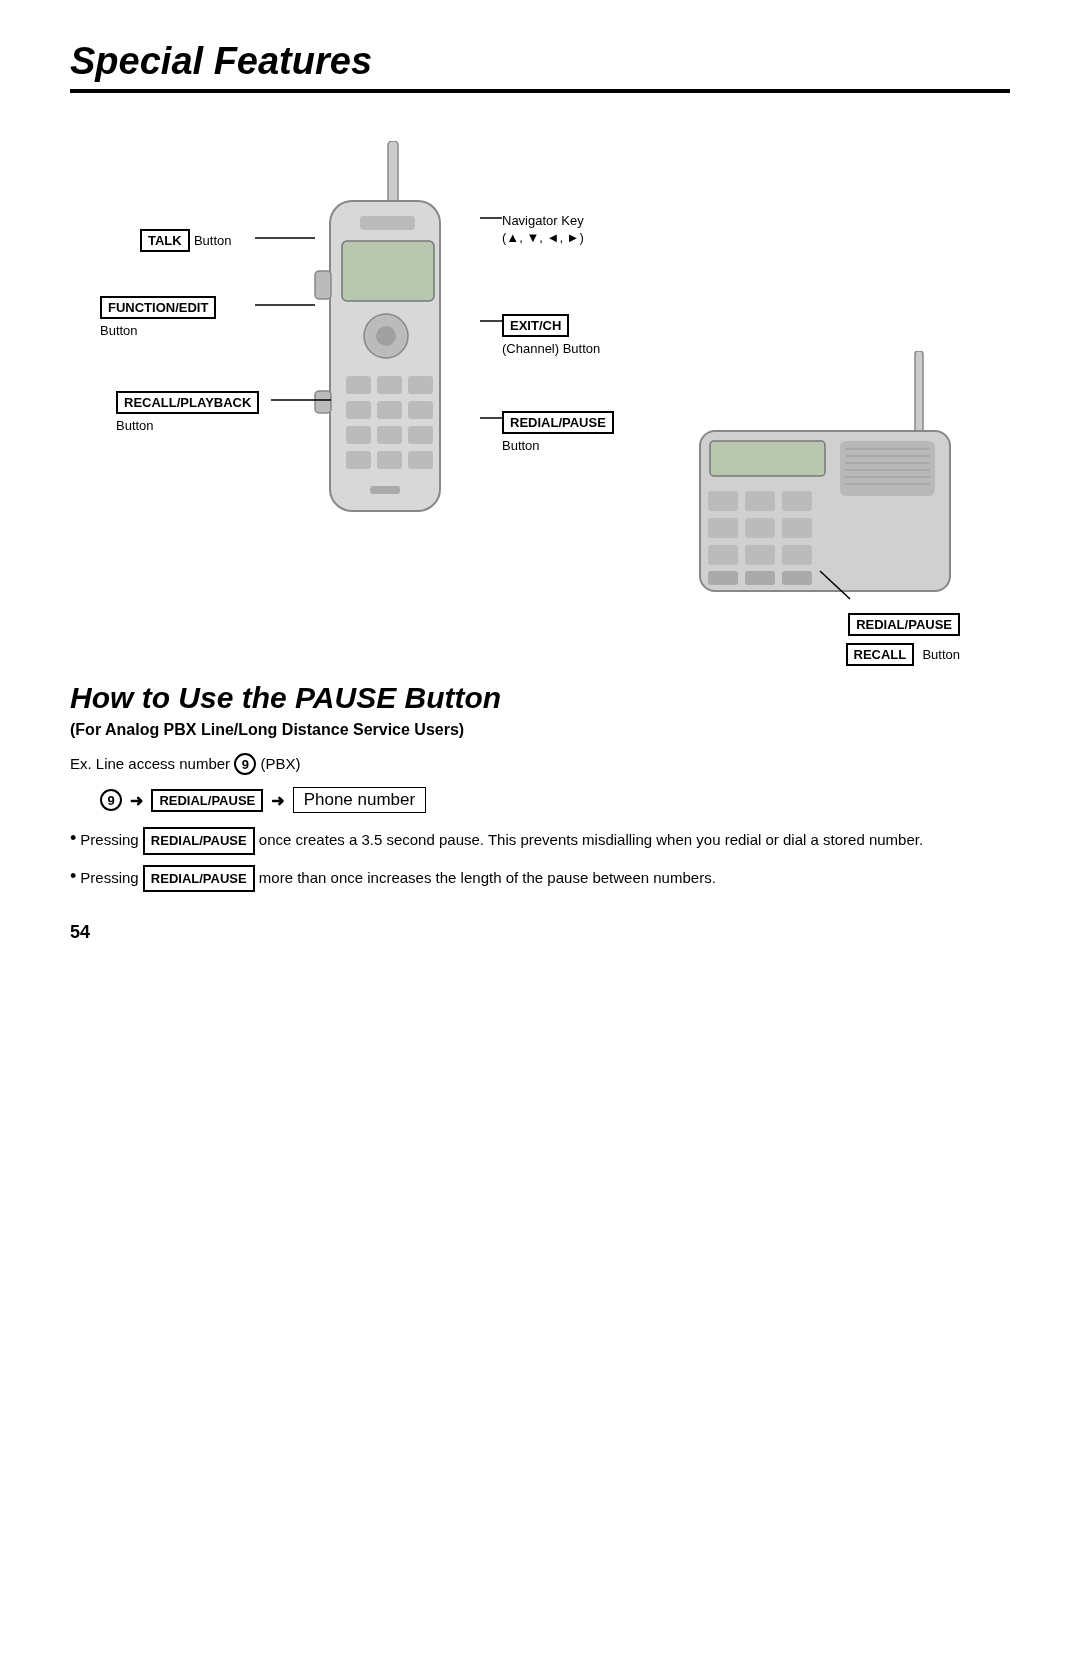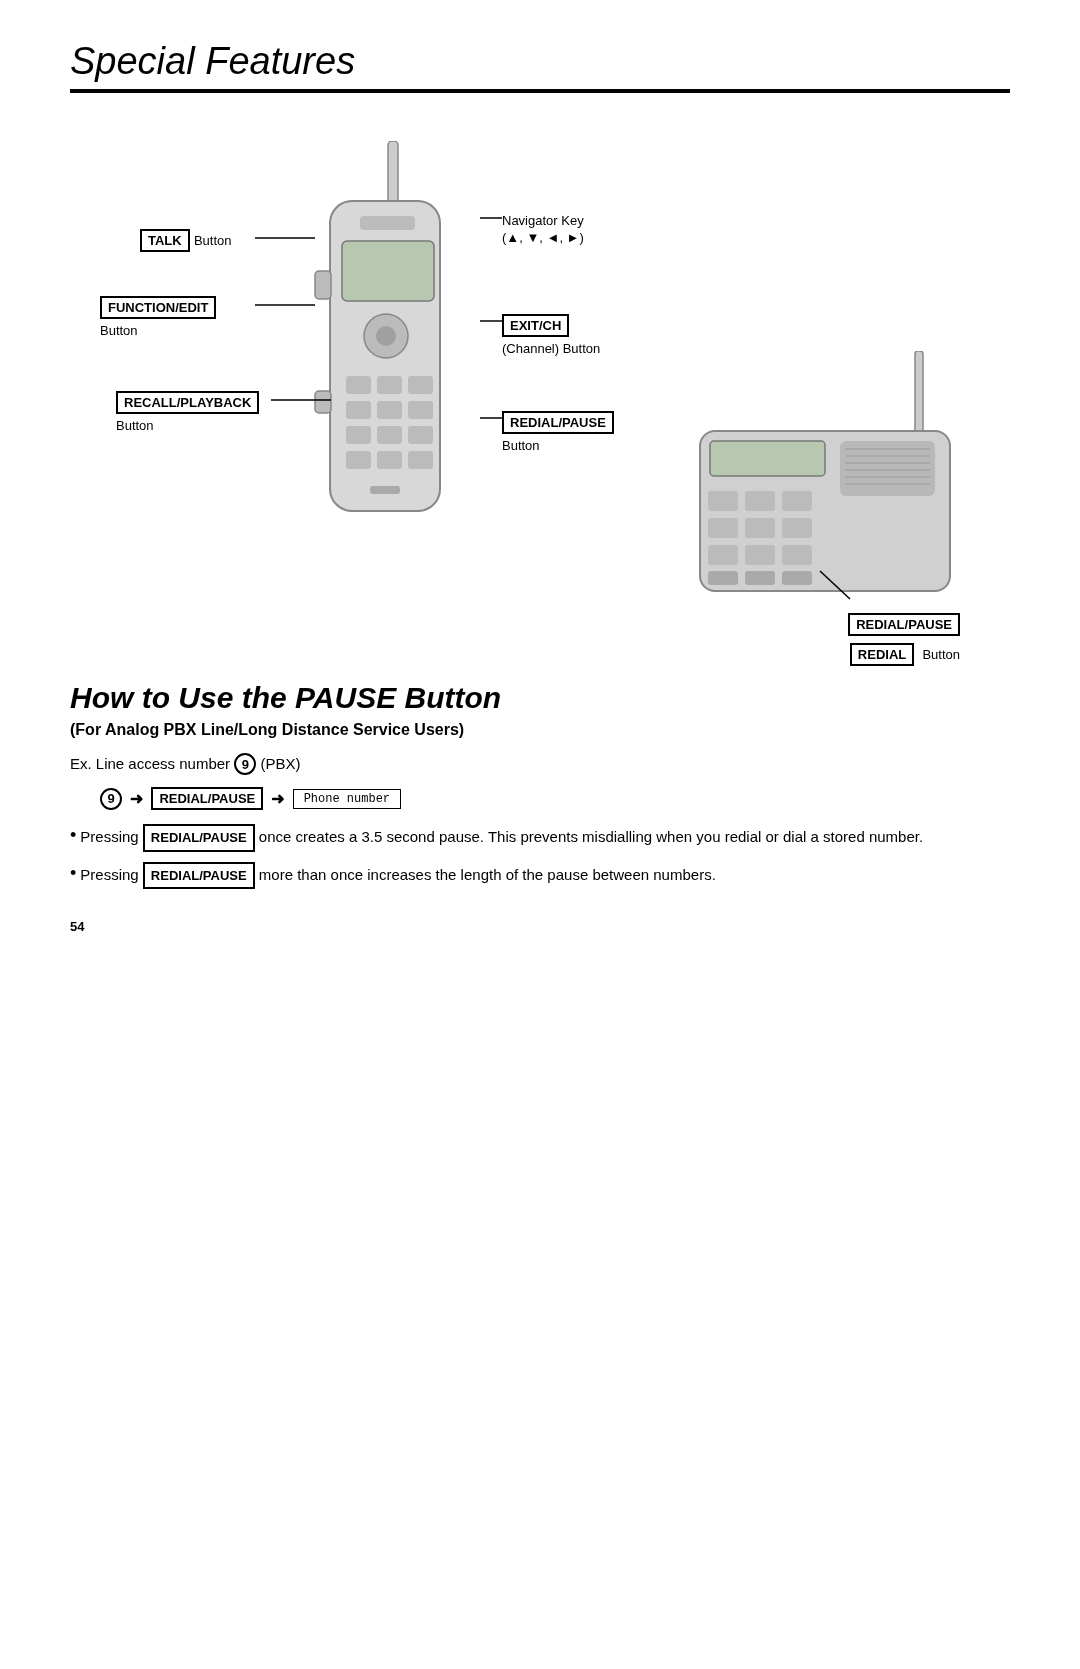--- a/index.html
+++ b/index.html
@@ -9,21 +9,21 @@
       font-size: 15px;
       color: #000;
       width: 1080px;
       min-height: 1669px;
       padding: 40px 70px 60px 70px;
     }
 
     
     .page-title {
       font-size: 38px;
-      font-weight: 400;
+      font-weight: 700;
       font-style: italic;
       color: #000;
       margin-bottom: 6px;
       font-family: Arial, Helvetica, sans-serif;
     }
     .title-rule {
       border: none;
       border-top: 4px solid #000;
       margin-bottom: 28px;
     }
@@ -80,23 +80,22 @@
       height: 22px;
       display: inline-flex;
       align-items: center;
       justify-content: center;
       font-size: 13px;
       font-weight: 700;
     }
     .phone-num-box {
       border: 1.5px solid #000;
       padding: 2px 10px;
-      font-size: 12px;
+      font-size: 17px;
       display: inline-block;
-      font-family: Liberation Mono, monospace;
     }
     .arrow-symbol {
       font-size: 16px;
       font-weight: 900;
     }
     .bullet-item {
       font-size: 15px;
       line-height: 1.5;
       margin-bottom: 10px;
       display: flex;
@@ -104,21 +103,21 @@
     }
     .bullet-dot {
       margin-right: 4px;
       font-size: 18px;
       line-height: 1.3;
     }
     .bullet-text { flex: 1; }
 
     .page-number {
       margin-top: 30px;
-      font-size: 13px;
+      font-size: 18px;
       font-weight: 700;
     }
 
     
     .diagram-wrapper {
       position: relative;
       width: 100%;
       height: 560px;
     }
 
@@ -258,21 +257,21 @@
     <svg style="position:absolute;left:-22px;top:6px;" width="22" height="2">
         <line x1="0" y1="1" x2="22" y2="1" stroke="#000" stroke-width="1.5"></line>
       </svg>
   </div>
 
   <div style="position:absolute; right:50px; top:492px;">
     <span class="label-box">REDIAL/PAUSE</span>
   </div>
 
   <div style="position:absolute; right:50px; top:522px;">
-    <span class="label-box">REDIAL</span>
+    <span class="label-box">RECALL</span>
     <span style="font-size:13px; margin-left:4px;">Button</span>
   </div>
 
 </div>
 
 <div>
   <h2 class="section-title">How to Use the PAUSE Button</h2>
   <p class="section-subtitle">(For Analog PBX Line/Long Distance Service Users)</p>
 
 

